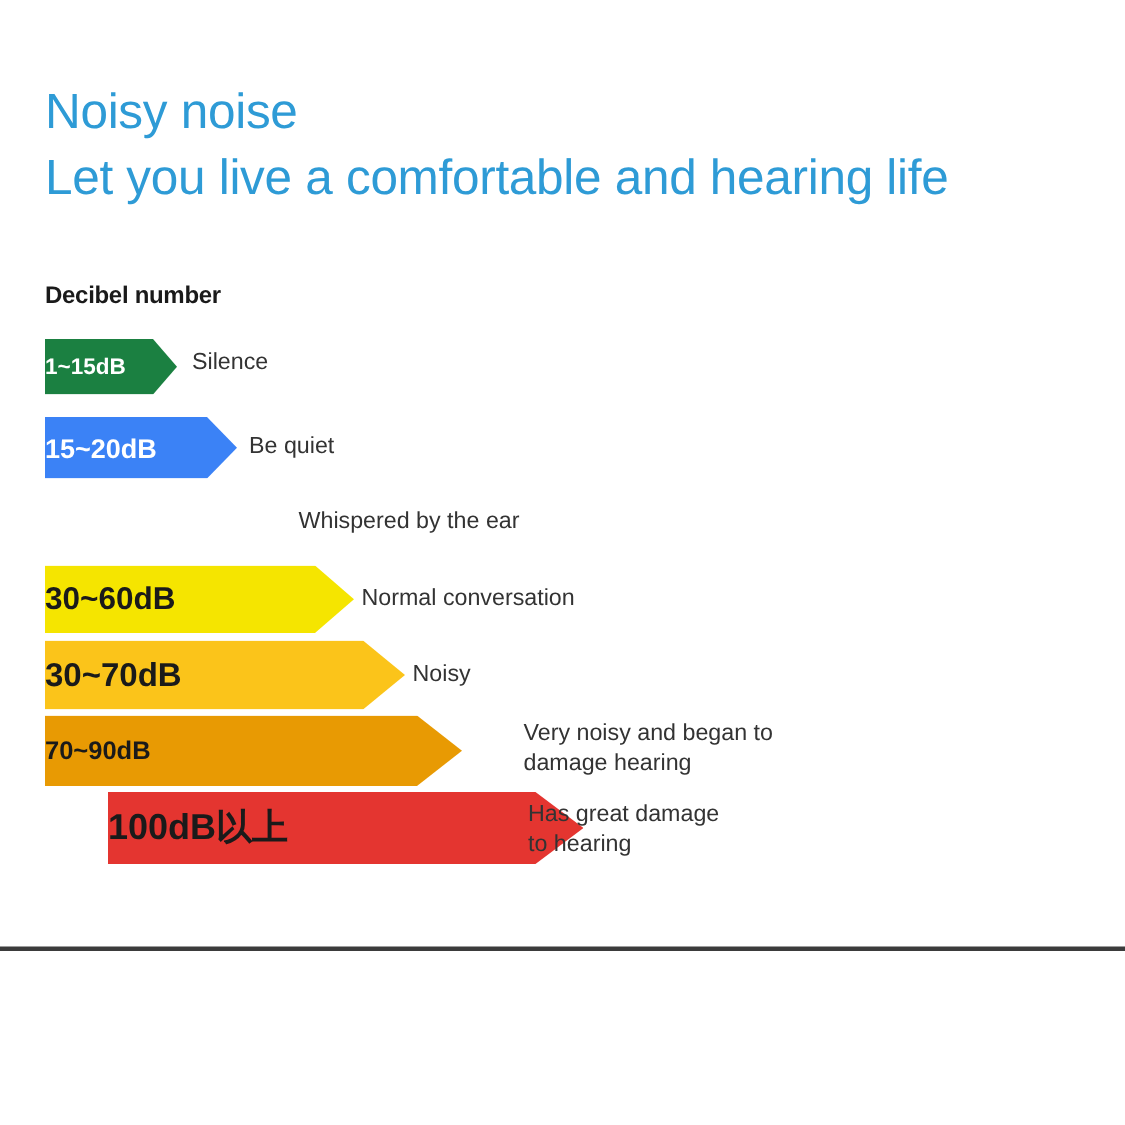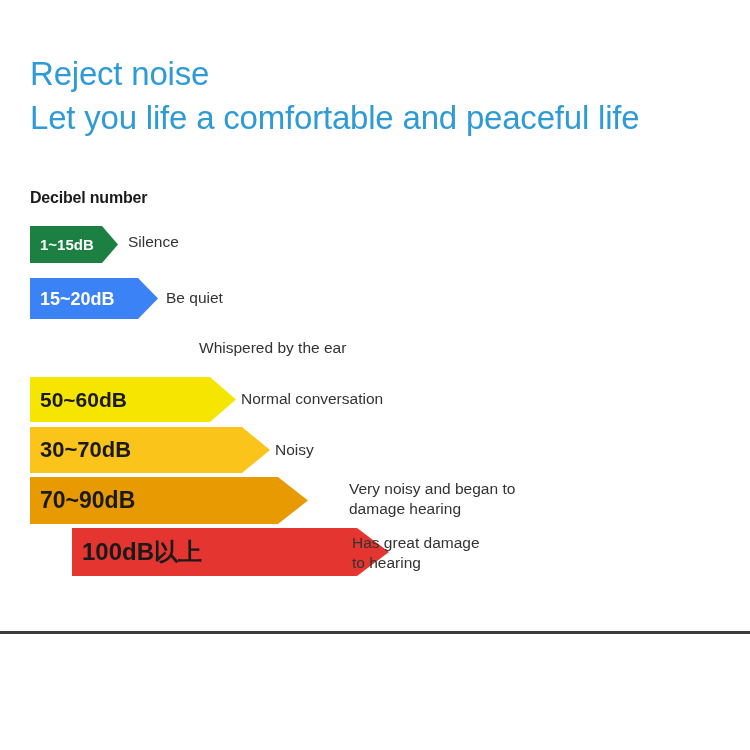--- a/index.html
+++ b/index.html
@@ -58,21 +58,21 @@
   .arrow {
     position: absolute;
     left: 30px;
     display: flex;
     align-items: center;
     box-sizing: border-box;
   }
   .arrow-label {
     position: relative;
     z-index: 2;
-    padding-left: 10px;
+    padding-left: 0;
     font-weight: 700;
     white-space: nowrap;
     line-height: 1;
   }
   .desc {
     position: absolute;
     color: #333333;
     font-size: 15.5px;
     line-height: 20px;
     white-space: pre-line;
@@ -88,46 +88,46 @@
     height: 3px;
     background: #3b3b3b;
   }
 </style>
 </head>
 <body>
 
 <div class="page">
 
   <div class="headline">
-    <span>Reject noise</span>
-    <span class="line2">Let you life a comfortable and peaceful life</span>
+    <span>Noisy noise</span>
+    <span class="line2">Let you live a comfortable and hearing life</span>
   </div>
 
   <div class="section-title">Decibel number</div>
 
   <div class="chart" id="chart">
       <div class="arrow" style="top: 226px; height: 37px; width: 88px; background: rgb(27, 128, 65); clip-path: polygon(0px 0px, 72px 0px, 88px 50%, 72px 100%, 0px 100%);">
         <span class="arrow-label" style="font-size: 15px; color: rgb(255, 255, 255);">1~15dB</span>
       </div>
       <div class="desc" style="left: 128px; top: 232px;">Silence</div>
       <div class="arrow" style="top: 278px; height: 41px; width: 128px; background: #3b82f6; clip-path: polygon(0px 0px, 108px 0px, 128px 50%, 108px 100%, 0px 100%);">
         <span class="arrow-label" style="font-size: 18px; color: rgb(255, 255, 255);">15~20dB</span>
       </div>
       <div class="desc" style="left: 166px; top: 288px;">Be quiet</div>
       <div class="desc" style="left: 199px; top: 338px;">Whispered by the ear</div>
       <div class="arrow" style="top: 377px; height: 45px; width: 206px; background: rgb(245, 229, 0); clip-path: polygon(0px 0px, 180px 0px, 206px 50%, 180px 100%, 0px 100%);">
-        <span class="arrow-label" style="font-size: 21px; color: rgb(26, 26, 26);">50~60dB</span>
+        <span class="arrow-label" style="font-size: 21px; color: rgb(26, 26, 26);">30~60dB</span>
       </div>
       <div class="desc" style="left: 241px; top: 389px;">Normal conversation</div>
       <div class="arrow" style="top: 427px; height: 46px; width: 240px; background: rgb(251, 196, 26); clip-path: polygon(0px 0px, 212px 0px, 240px 50%, 212px 100%, 0px 100%);">
         <span class="arrow-label" style="font-size: 22px; color: rgb(26, 26, 26);">30~70dB</span>
       </div>
       <div class="desc" style="left: 275px; top: 440px;">Noisy</div>
       <div class="arrow" style="top: 477px; height: 47px; width: 278px; background: rgb(232, 154, 3); clip-path: polygon(0px 0px, 248px 0px, 278px 50%, 248px 100%, 0px 100%);">
-        <span class="arrow-label" style="font-size: 23px; color: rgb(26, 26, 26);">70~90dB</span>
+        <span class="arrow-label" style="font-size: 17px; color: rgb(26, 26, 26);">70~90dB</span>
       </div>
       <div class="desc" style="left: 311px; top: 479px; margin-left: 38px;">Very noisy and began to
 damage hearing</div>
       <div class="arrow" style="top: 528px; height: 48px; width: 317px; background: rgb(228, 53, 48); clip-path: polygon(0px 0px, 285px 0px, 317px 50%, 285px 100%, 0px 100%); margin-left: 42px;">
         <span class="arrow-label" style="font-size: 24px; color: rgb(26, 26, 26);">100dB以上</span>
       </div>
       <div class="desc" style="left: 352px; top: 533px;">Has great damage
 to hearing</div>
     </div>
 

